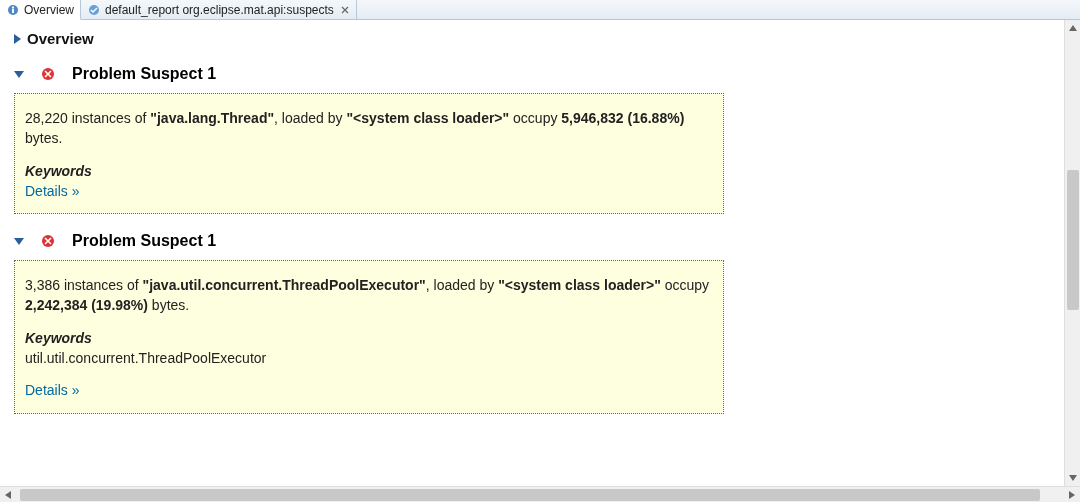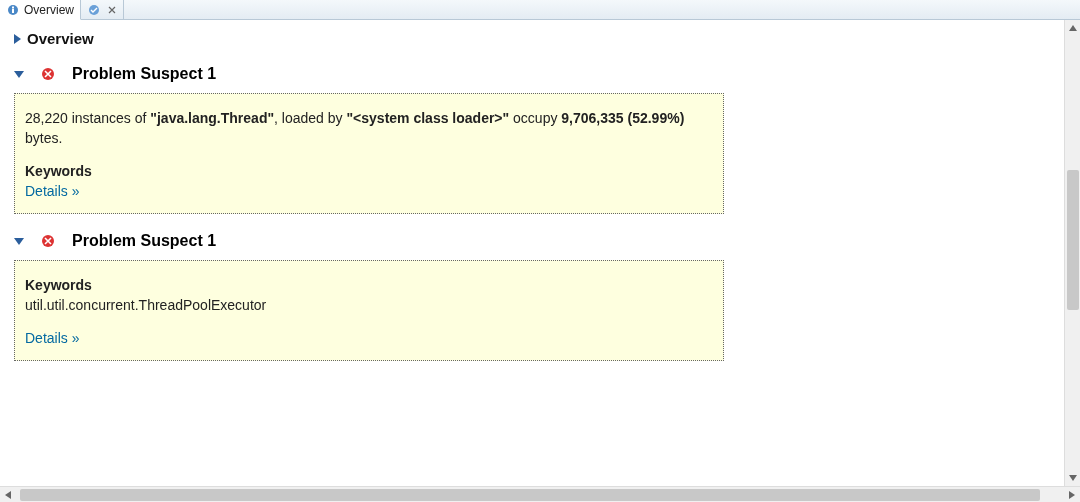--- a/index.html
+++ b/index.html
@@ -87,21 +87,21 @@
     width: 710px;
     margin-left: 6px;
     border: 1px dotted #666;
     background: #feffdf;
     padding: 14px 10px 12px 10px;
     font-size: 14px;
     line-height: 1.45;
     color: #222;
   }
   .suspect-box p { margin: 0 0 12px 0; }
-  .suspect-box .kw-head { font-weight:bold; margin-bottom:0; }
+  .suspect-box .kw-head { font-weight:bold; margin-bottom:0;font-style:italic; }
   .suspect-box .kw-val { margin-bottom:12px; }
   .details-link {
     color: #0369a1;
     cursor: pointer;
   }
   
   .vscroll {
     position: absolute;
     top: 20px; right: 0;
     width: 16px; bottom: 16px;
@@ -152,20 +152,21 @@
     </span>
     <span>Overview</span>
   </div>
   <div class="tab">
     <span class="ico">
       <svg width="12" height="12" viewBox="0 0 12 12">
         <circle cx="6" cy="6" r="5" fill="#6aa0d8"></circle>
         <path d="M3 6 L5 8 L9 4" stroke="#fff" stroke-width="1.4" fill="none"></path>
       </svg>
     </span>
+    <span>default_report  org.eclipse.mat.api:suspects</span>
     <span class="close">
       <svg width="8" height="8" viewBox="0 0 8 8">
         <path d="M1 1 L7 7 M7 1 L1 7" stroke="#666" stroke-width="1.2"></path>
       </svg>
     </span>
   </div>
 </div>
 
 <div class="content-wrap">
   <div class="content">
@@ -180,37 +181,40 @@
       <span class="err-icon">
         <svg width="14" height="14" viewBox="0 0 14 14">
           <circle cx="7" cy="7" r="6" fill="#d33"></circle>
           <path d="M4 4 L10 10 M10 4 L4 10" stroke="#fff" stroke-width="1.6"></path>
         </svg>
       </span>
       <span>Problem Suspect 1</span>
     </div>
     <div class="suspect-box">
       <p>
-        <span>28,220 instances of </span><b>"java.lang.Thread"</b><span>, loaded by </span><b>"&lt;system class loader&gt;"</b><span> occupy </span><b>9,706,335 (52.99%)</b><span> bytes.</span>
+        <span>28,220 instances of </span><b>"java.lang.Thread"</b><span>, loaded by </span><b>"&lt;system class loader&gt;"</b><span> occupy </span><b>5,946,832 (16.88%)</b><span> bytes.</span>
       </p>
       <p class="kw-head">Keywords</p>
       <span class="details-link">Details »</span>
     </div>
 
     <div class="suspect-title">
       <span class="twisty down"></span>
       <span class="err-icon">
         <svg width="14" height="14" viewBox="0 0 14 14">
           <circle cx="7" cy="7" r="6" fill="#d33"></circle>
           <path d="M4 4 L10 10 M10 4 L4 10" stroke="#fff" stroke-width="1.6"></path>
         </svg>
       </span>
       <span>Problem Suspect 1</span>
     </div>
     <div class="suspect-box">
+      <p>
+        <span>3,386 instances of </span><b>"java.util.concurrent.ThreadPoolExecutor"</b><span>, loaded by </span><b>"&lt;system class loader&gt;"</b><span> occupy </span><b>2,242,384 (19.98%)</b><span> bytes.</span>
+      </p>
       <p class="kw-head">Keywords</p>
       <p class="kw-val">util.util.concurrent.ThreadPoolExecutor</p>
       <span class="details-link">Details »</span>
     </div>
 
   </div>
 </div>
 
 <div class="vscroll">
   <div class="up">

